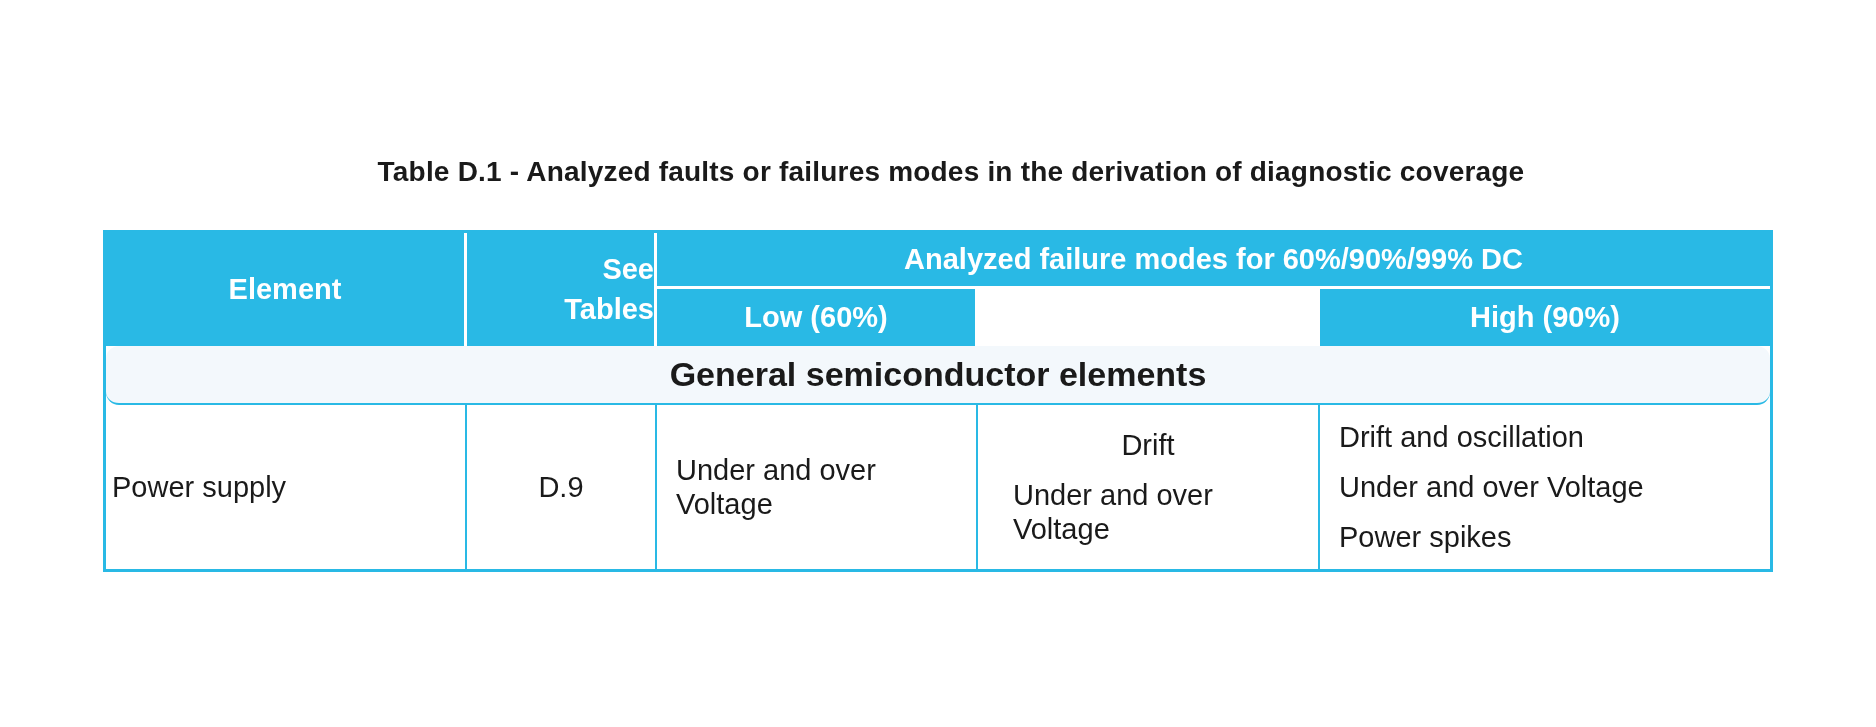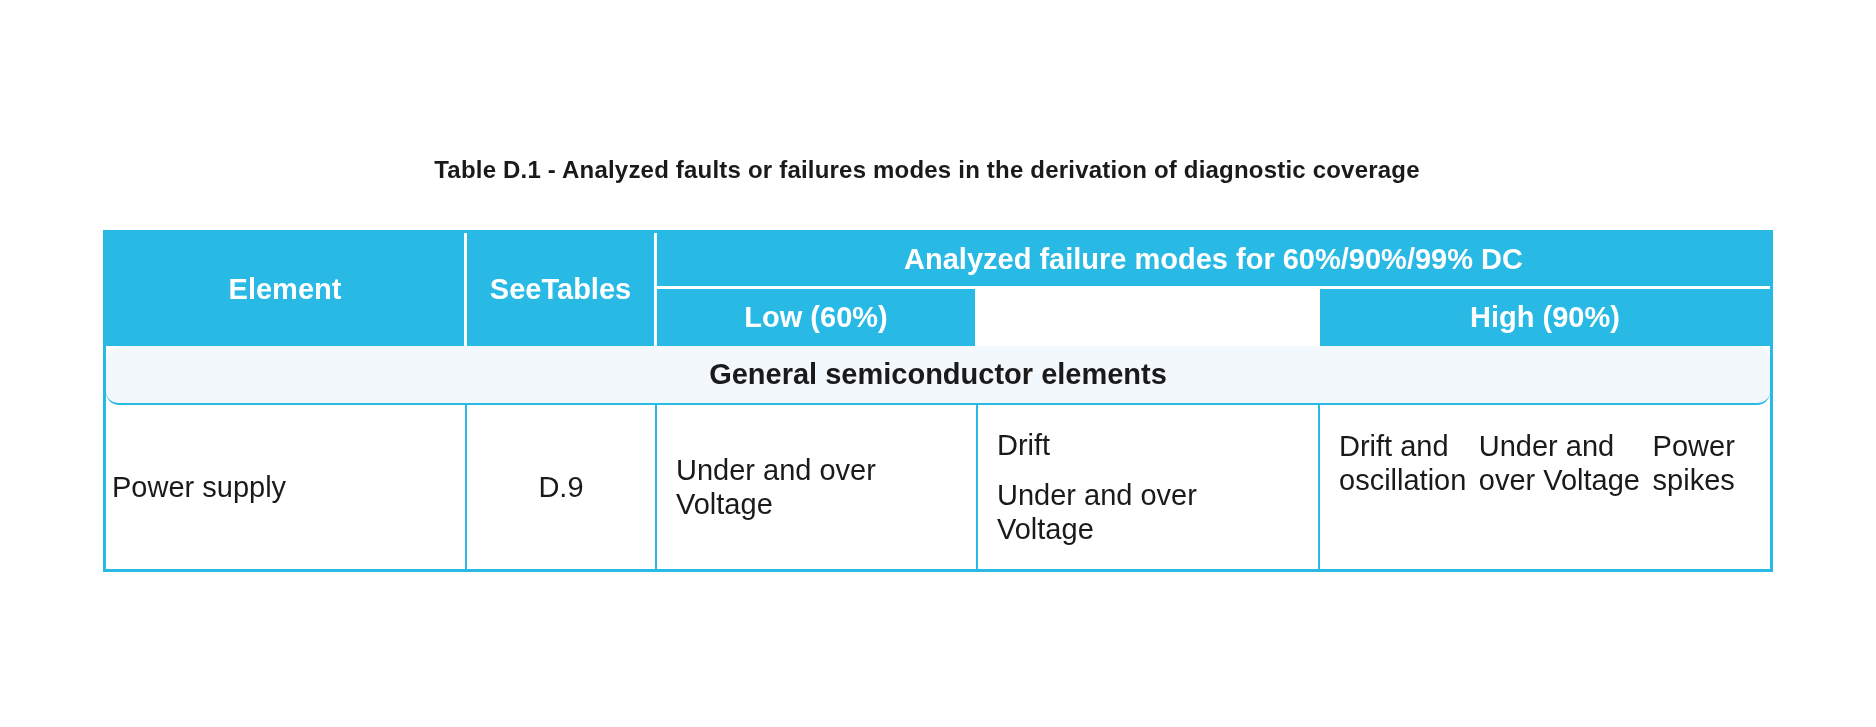--- a/index.html
+++ b/index.html
@@ -13,24 +13,24 @@
   html,body{margin:0;padding:0;}
   body{
     width:1876px;height:727px;
     background:var(--page-bg);
     font-family:"Liberation Sans",sans-serif;
     position:relative;
     overflow:hidden;
   }
   .title{
     position:absolute;
-    left:92px;top:156px;width:1670px;
+    left:116px;top:156px;width:1670px;
     margin:0;
     text-align:center;
-    font-size:24px;
+    font-size:28px;
     font-weight:bold;
     color:var(--text);
     letter-spacing:0.2px;
   }
   .tbl{
     position:absolute;
     left:103px;top:230px;
     width:1664px;height:336px;
     border:3px solid var(--accent);
     display:grid;
@@ -42,43 +42,43 @@
     background:var(--accent);
     color:var(--header-text);
     font-weight:bold;
     font-size:29px;
     display:flex;
     align-items:center;
     justify-content:center;
     text-align:center;
   }
   .h-element{grid-area:1/1/3/2;border-right:3px solid #fff;}
-  .h-see{grid-area:1/2/3/3;border-right:3px solid #fff;flex-direction:row;line-height:1.35;}
+  .h-see{grid-area:1/2/3/3;border-right:3px solid #fff;flex-direction:column;line-height:1.35;align-items:flex-end;}
   .h-analyzed{grid-area:1/3/2/6;border-bottom:3px solid #fff;}
   .h-low{grid-area:2/3/3/4;border-right:3px solid #fff;}
   .h-medium{grid-area:2/4/3/5;border-right:3px solid #fff;}
   .h-high{grid-area:2/5/3/6;}
   .section{
     grid-area:3/1/4/6;
     background:var(--section-bg);
     border-bottom:2px solid var(--accent);
     display:flex;align-items:center;justify-content:center;
-    font-weight:bold;font-size:29px;color:var(--text);border-radius:13px;
+    font-weight:bold;font-size:34px;color:var(--text);border-radius:13px;
   }
   .cell{
     background:#ffffff;
     font-size:29px;
     color:var(--text);
     display:flex;
   }
   .c-element{grid-area:4/1/5/2;border-right:2px solid var(--accent);align-items:center;padding-left:6px;}
   .c-see{grid-area:4/2/5/3;border-right:2px solid var(--accent);align-items:center;justify-content:center;}
   .c-low{grid-area:4/3/5/4;border-right:2px solid var(--accent);flex-direction:column;justify-content:center;padding:0 19px;}
-  .c-medium{grid-area:4/4/5/5;border-right:2px solid var(--accent);flex-direction:column;justify-content:center;padding:0 19px;}
-  .c-high{grid-area:4/5/5/6;flex-direction:row;justify-content:center;padding:16px 19px;}
+  .c-medium{grid-area:4/4/5/5;border-right:2px solid var(--accent);flex-direction:column;justify-content:center;padding:0 19px;align-items:center;}
+  .c-high{grid-area:4/5/5/6;flex-direction:column;justify-content:center;padding:16px 19px;}
   .cell p{margin:8px 0;line-height:1.18;}
   .c-low p,.c-medium p{max-width:270px;}
 </style>
 </head>
 <body>
 
 <div>
 
   <h1 class="title">Table D.1 - Analyzed faults or failures modes in the derivation of diagnostic coverage</h1>
 

